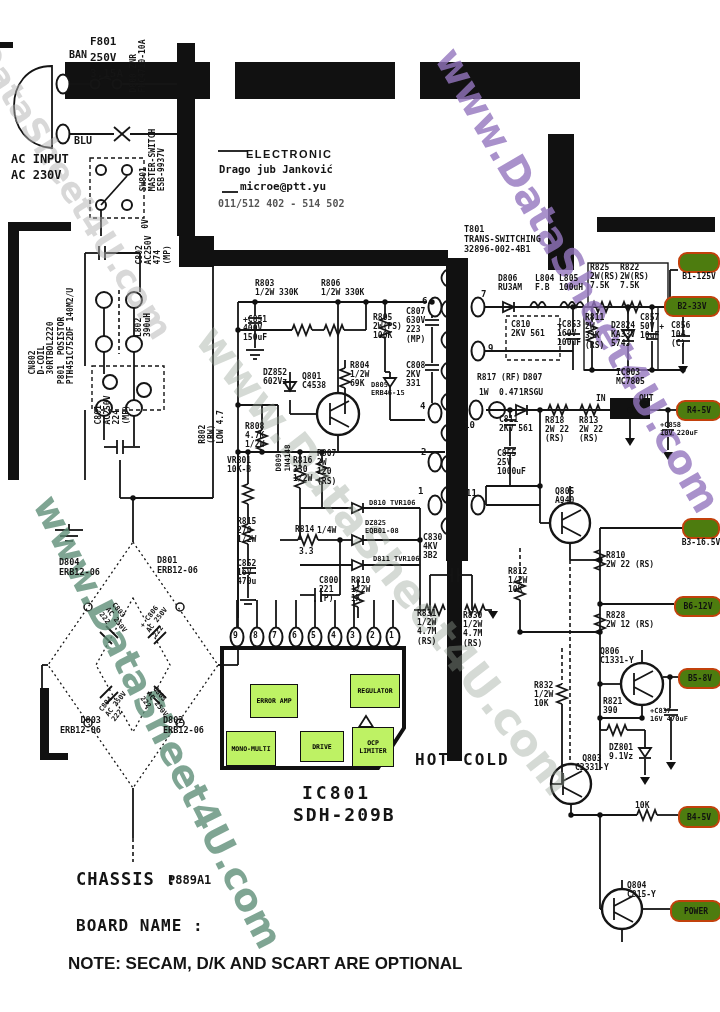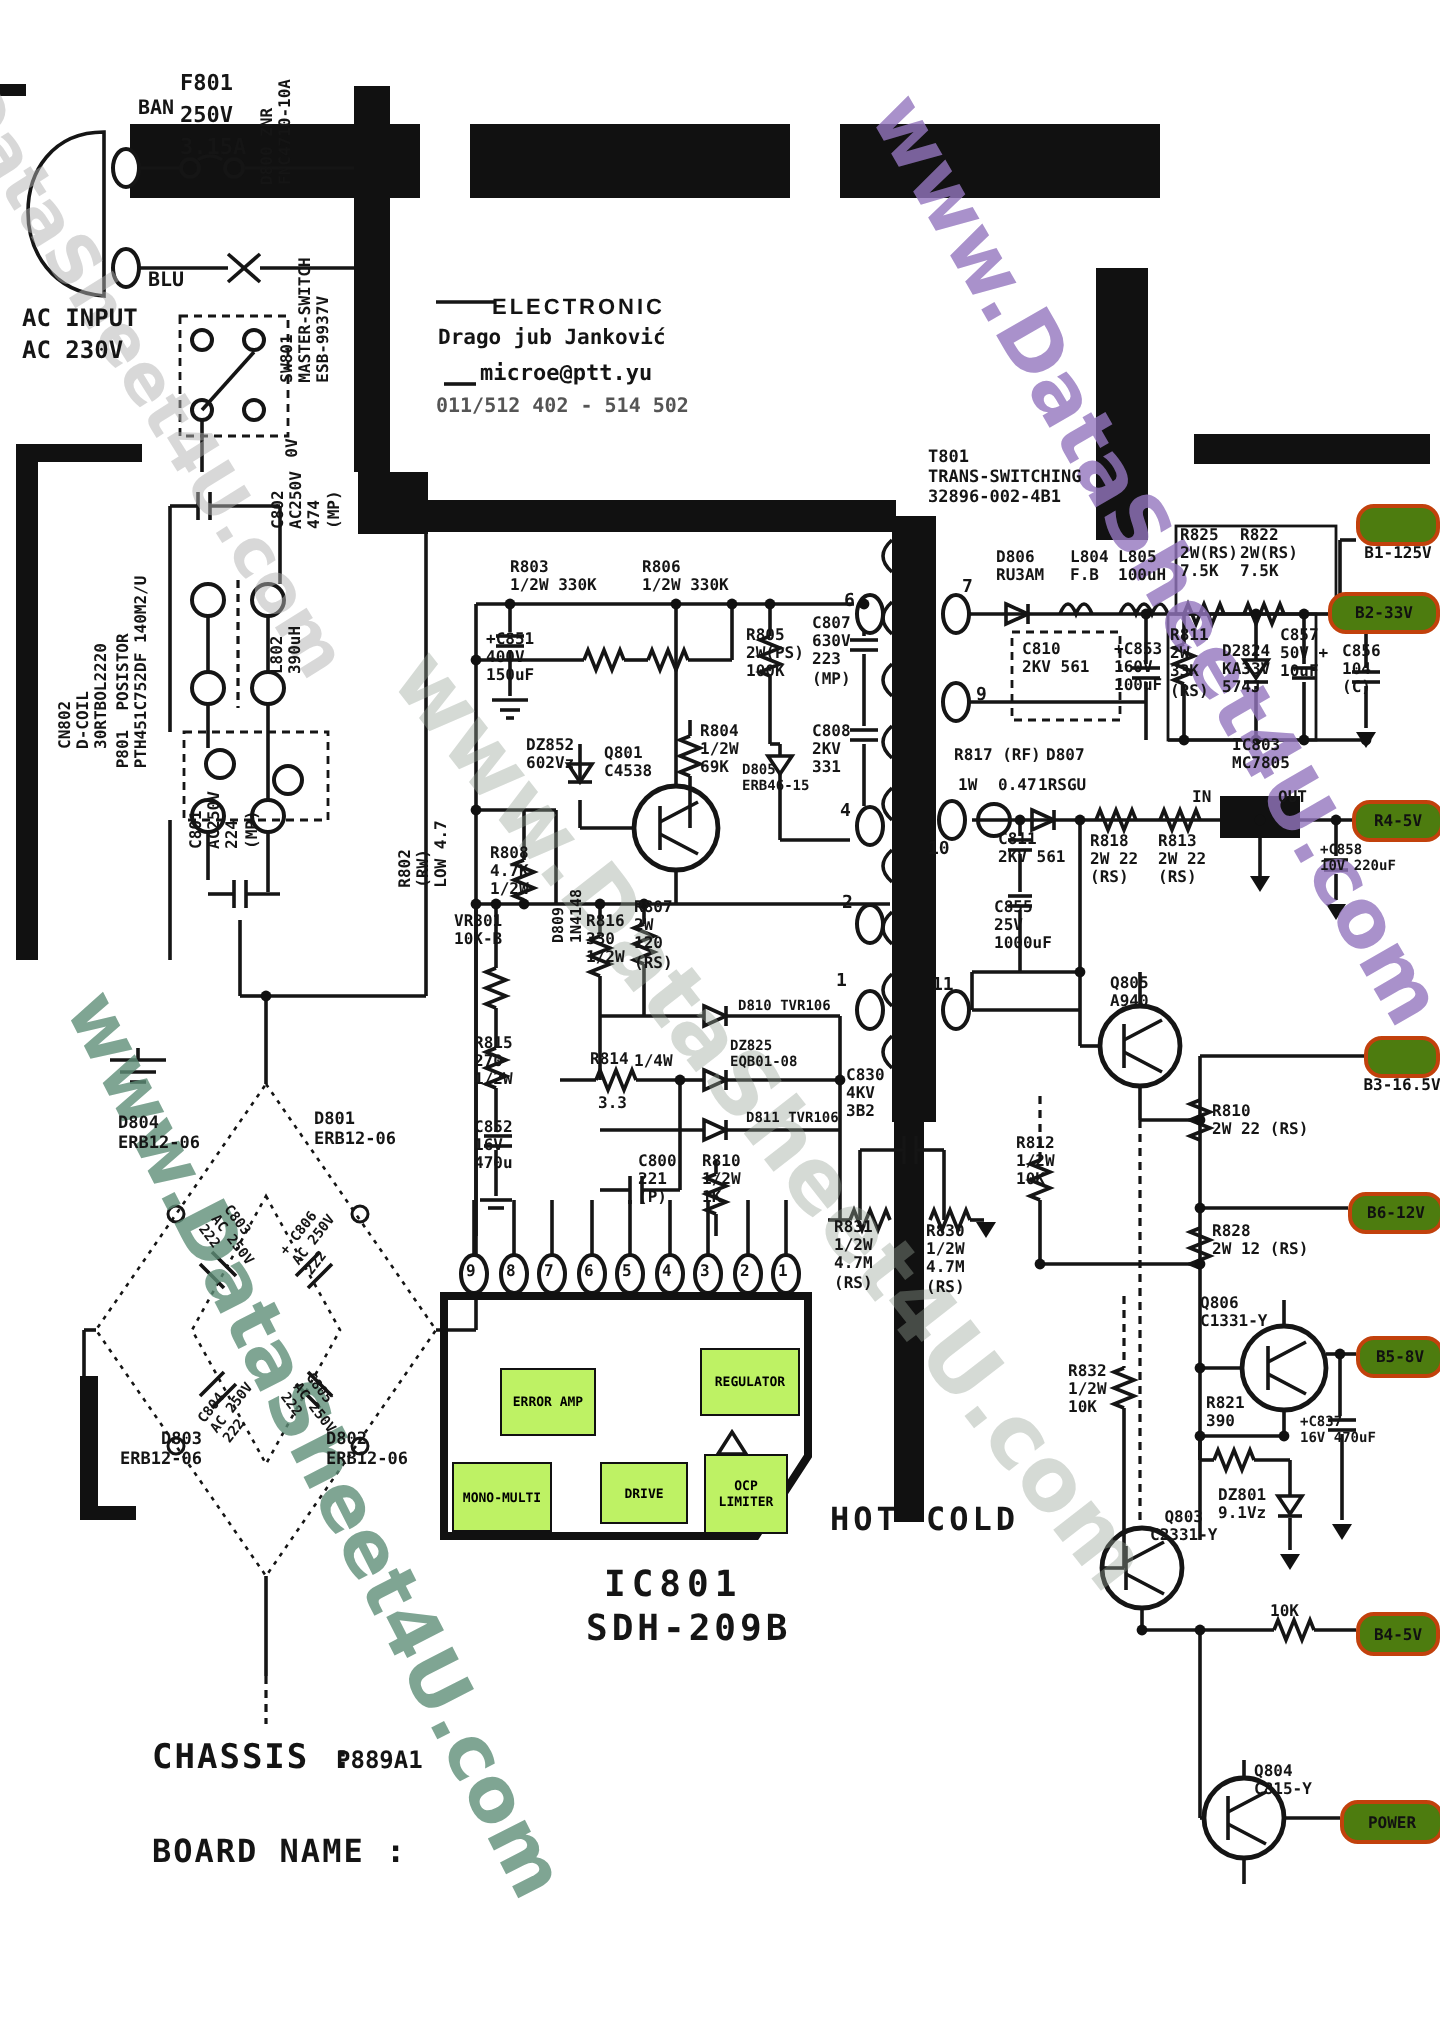--- a/index.html
+++ b/index.html
@@ -422,20 +422,21 @@
     </svg>
 
   <div class="tb" style="left:246px;top:148px;font:bold 11px 'Liberation Sans',sans-serif;letter-spacing:1.5px;">ELECTRONIC</div>
   <div class="tb" style="left:219px;top:163px;font-size:10.5px;">Drago jub Janković</div>
   <div class="tb" style="left:240px;top:180px;font-size:11px;">microe@ptt.yu</div>
   <div class="tb" style="left:218px;top:198px;font-size:10px;color:#555;">011/512 402 - 514 502</div>
 
   <div class="tb" style="left:76px;top:869px;font-size:17px;letter-spacing:1px;">CHASSIS :</div>
   <div class="tb" style="left:168px;top:873px;font-size:12px;">P889A1</div>
   <div class="tb" style="left:76px;top:916px;font-size:16px;letter-spacing:1px;">BOARD NAME :</div>
+  <div class="tb" style="left:68px;top:954px;font:bold 17px 'Liberation Sans',sans-serif;">NOTE: SECAM, D/K AND SCART ARE OPTIONAL</div>
 <div class="wm" style="left: 578px; top: 280px; font-size: 40px; color: rgba(147, 117, 190, 0.8); transform: translate(-50%, -50%) rotate(60deg);">www.DataSheet4U.com</div>
     <div class="wm" style="left: 385px; top: 560px; font-size: 44px; color: rgba(150, 162, 150, 0.4); transform: translate(-50%, -50%) rotate(52deg);">www.DataSheet4U.com</div>
     <div class="wm" style="left: 158px; top: 722px; font-size: 38px; color: rgba(95, 143, 120, 0.8); transform: translate(-50%, -50%) rotate(63deg);">www.DataSheet4U.com</div>
     <div class="wm" style="left: 45px; top: 145px; font-size: 34px; color: rgba(178, 178, 178, 0.5); transform: translate(-50%, -50%) rotate(58deg);">www.DataSheet4U.com</div>
     <div class="lbl" style="left: 90px; top: 34px; font-size: 11px; line-height: 1.45;">F801
 250V
 3.15A</div>
     <div class="lbl" style="left: 69px; top: 49px; font-size: 10px;">BAN</div>
     <div class="lbl" style="left: 74px; top: 135px; font-size: 10px;">BLU</div>
     <div class="lbl" style="left: 138px; top: 66px; font-size: 8px; transform: translate(-50%, -50%) rotate(-90deg);">D800 ZNR

